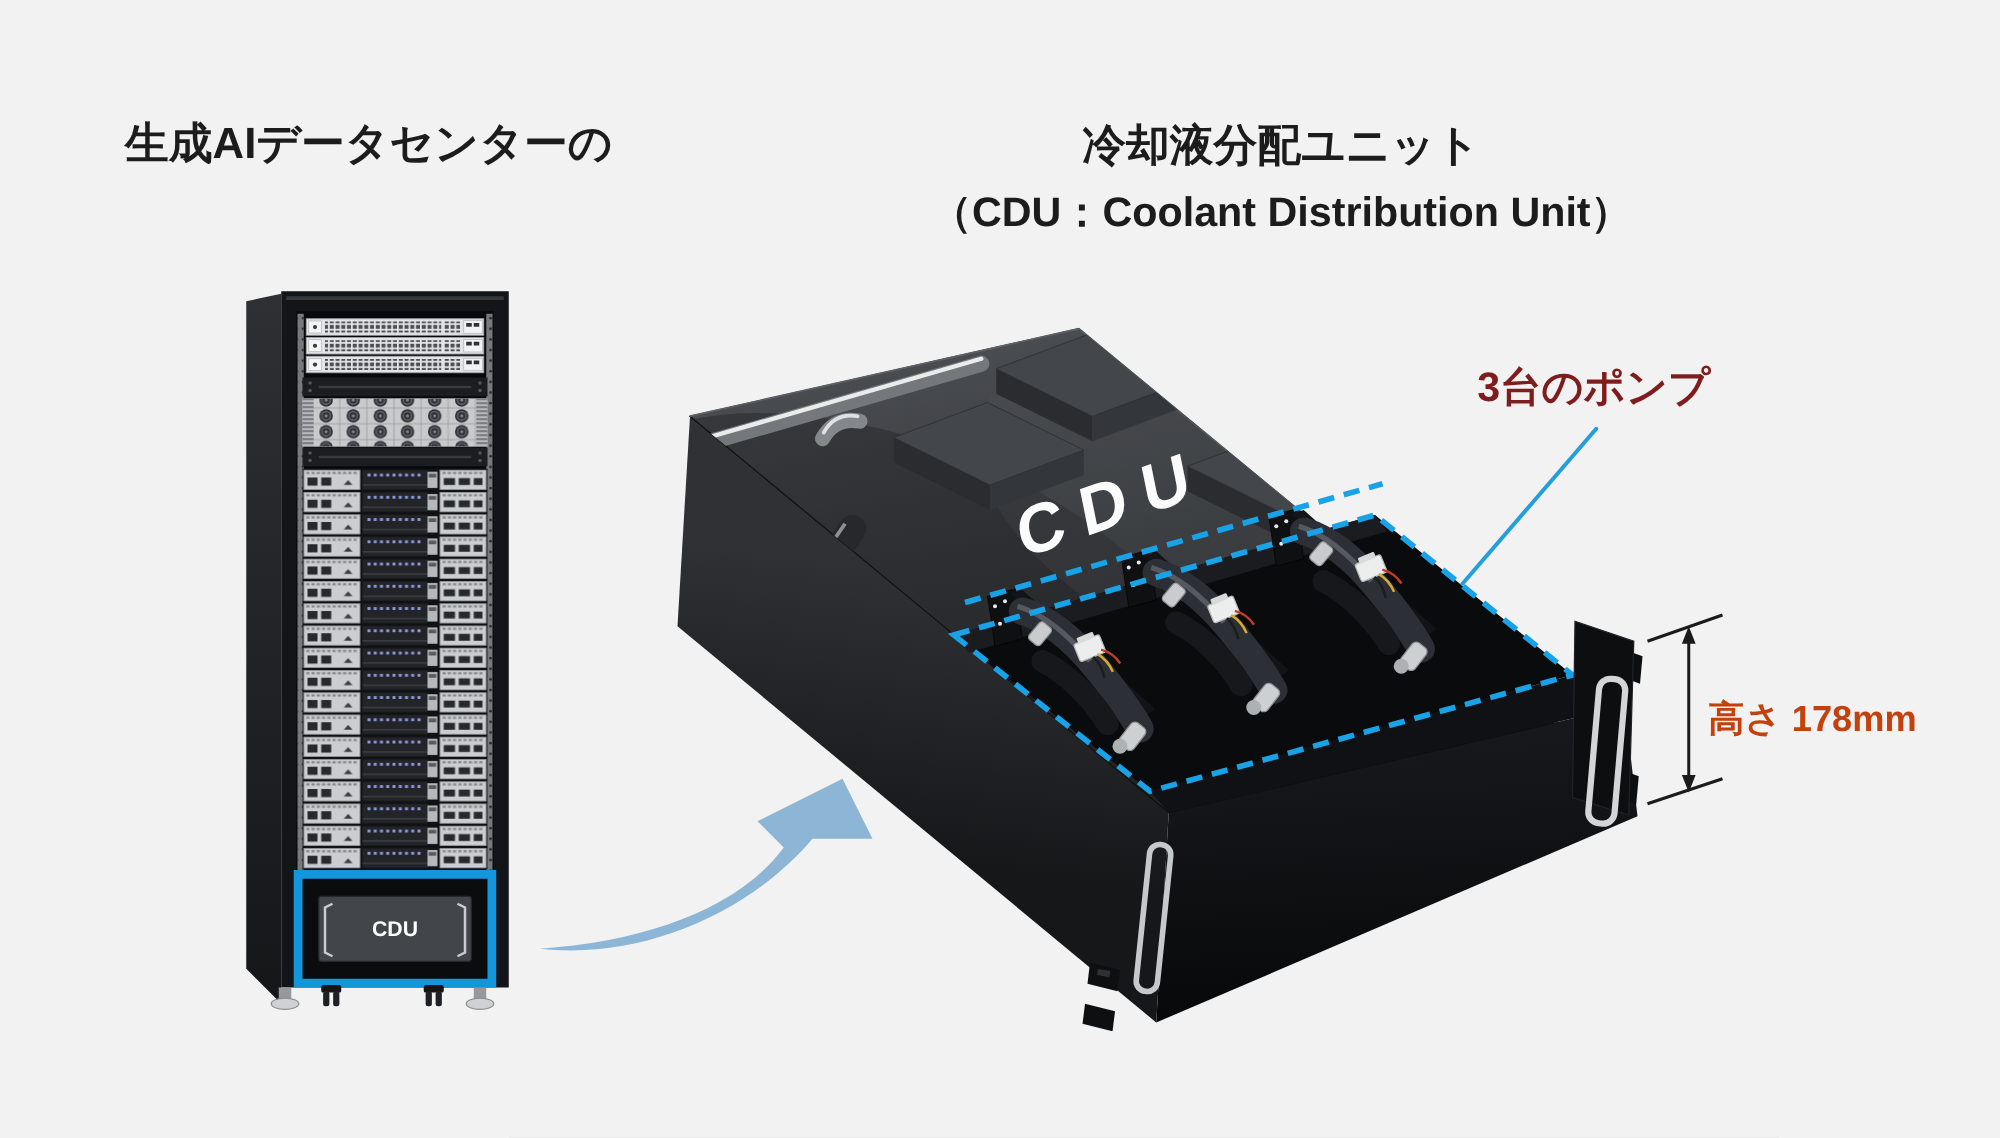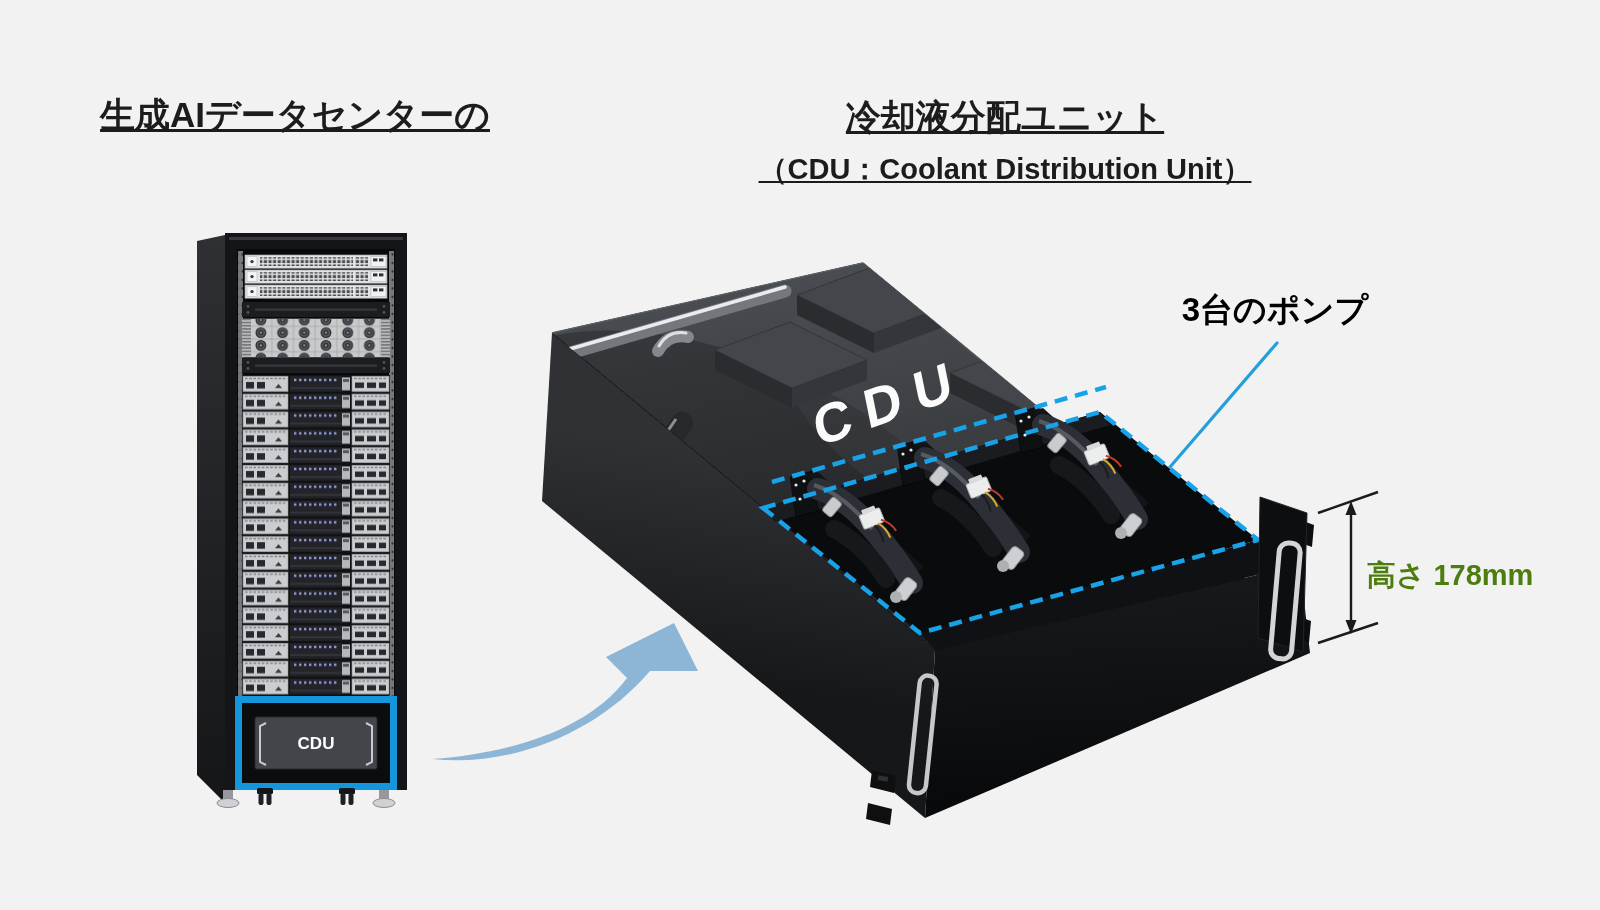--- a/index.html
+++ b/index.html
@@ -1,30 +1,30 @@
 <!DOCTYPE html>
 <html><head>
 <meta charset="utf-8">
 <style>
   html,body{margin:0;padding:0;background:#e4e4e6;}
   .canvas{
     position:relative;width:1600px;height:910px;background:#f2f2f3;
     overflow:hidden;font-family:"Liberation Sans","DejaVu Sans",sans-serif;color:#1a1a1a;
   }
   .title{position:absolute;text-align:center;font-weight:700;color:#1c1c1c;}
-  .title .l1,.title .l2{display:block;text-decoration:underline;}
+  .title .l1,.title .l2{display:block;}
   .title-left{left:60px;top:88px;width:470px;font-size:35px;line-height:54px;}
-  .title-right{left:620px;top:90px;width:770px;font-size:35px;line-height:53px;}
-  .title-right .l2{font-size:29px;}
+  .title-right{left:640px;top:90px;width:770px;font-size:35px;line-height:53px;}
+  .title-right .l2{font-size:33px;}
   .pump-callout{position:absolute;left:1150px;top:288px;width:250px;text-align:center;
-    font-size:33px;font-weight:700;color:#000000;}
+    font-size:33px;font-weight:700;color:#7f1d1d;}
   .dim-4u{position:absolute;left:1390px;top:506px;width:130px;text-align:center;
     font-size:40px;font-weight:700;color:#1b1b1b;}
   .dim-mm{position:absolute;left:1330px;top:556px;width:240px;text-align:center;
-    font-size:29px;font-weight:700;color:#4d7c0f;}
+    font-size:29px;font-weight:700;color:#c2410c;}
   svg{position:absolute;}
   #rack-svg{left:185px;top:225px;}
   #cdu-svg{left:420px;top:225px;}
   text{font-family:"Liberation Sans","DejaVu Sans",sans-serif;}
 </style>
 </head>
 <body>
 
 <div class="canvas">
 

